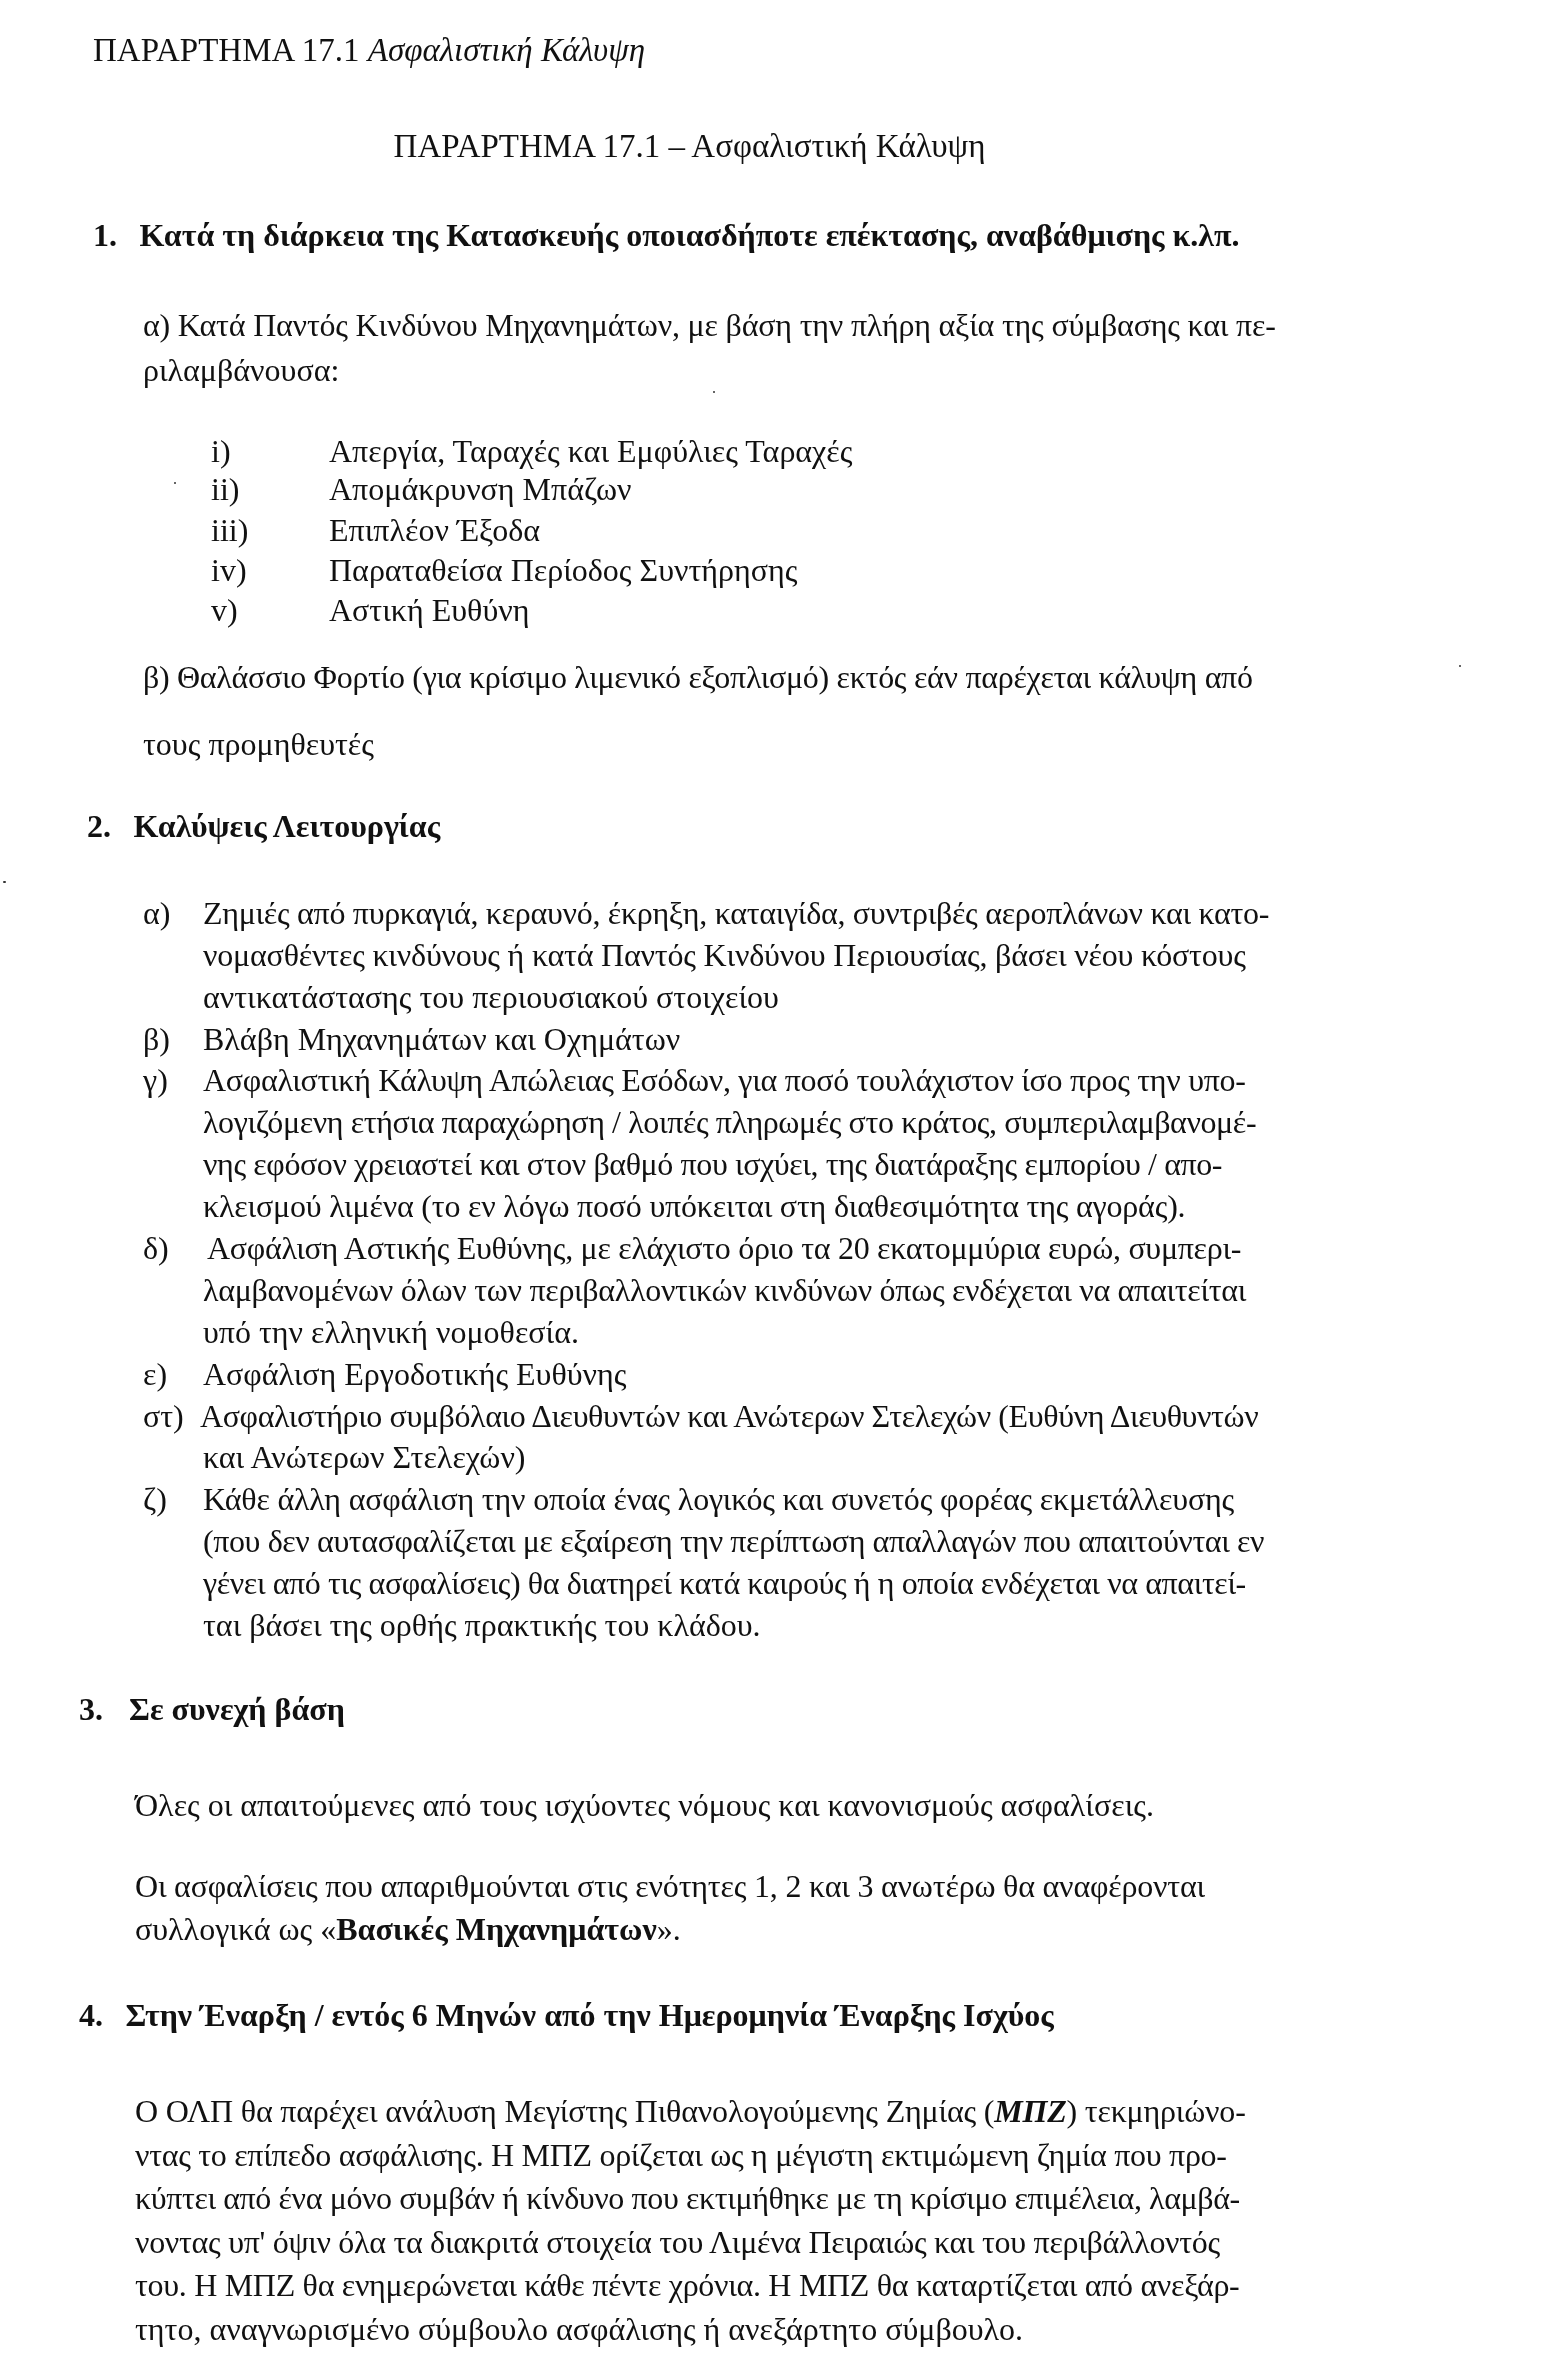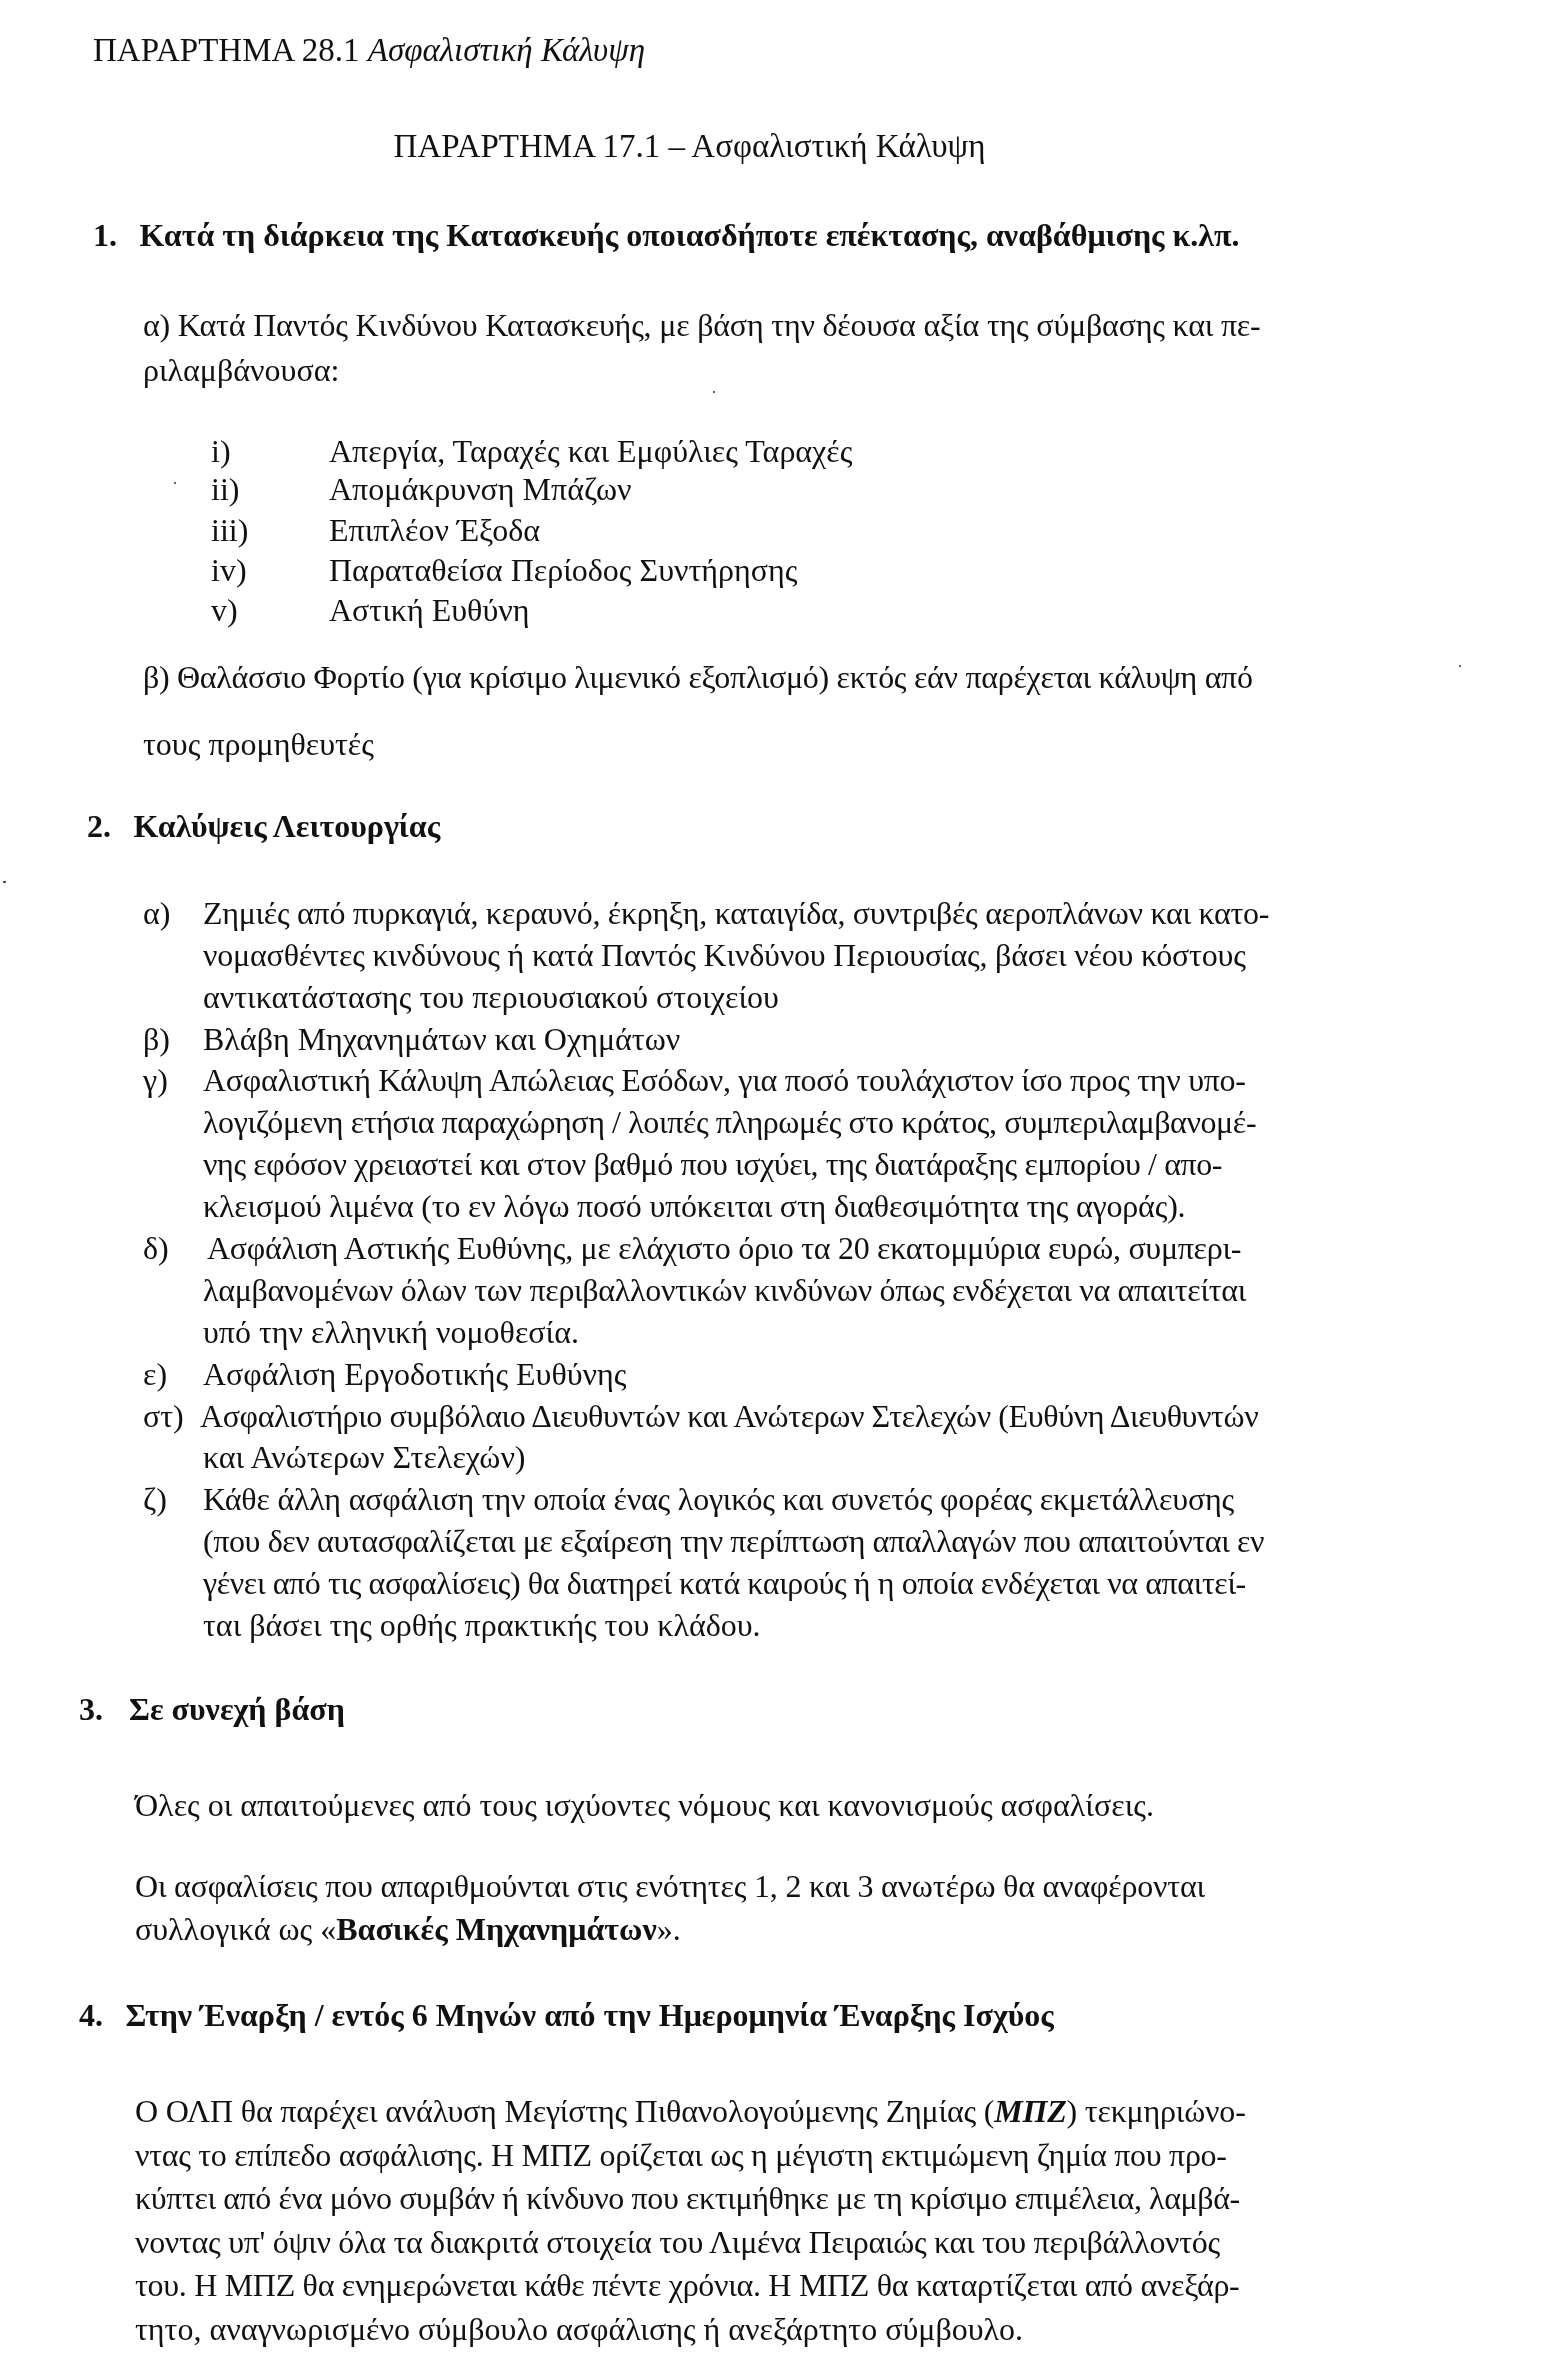--- a/index.html
+++ b/index.html
@@ -19,31 +19,31 @@
   .row .lbl { position: absolute; left: 0; }
   .row .txt { position: absolute; }
   .bold { font-weight: bold; }
   .it { font-style: italic; }
   .speck { position: absolute; width: 2.4px; height: 2.4px; background: #333; border-radius: 50%; }
 </style>
 </head>
 <body>
 
 <div class="abs running-header">
-  <span>ΠΑΡΑΡΤΗΜΑ 28.1 </span><span class="it">Ασφαλιστική Κάλυψη</span>
+  <span>ΠΑΡΑΡΤΗΜΑ 17.1 </span><span class="it">Ασφαλιστική Κάλυψη</span>
 </div>
 
 <div class="abs title">ΠΑΡΑΡΤΗΜΑ 17.1 – Ασφαλιστική Κάλυψη</div>
 
 <div class="abs sec-head" style="left:93px; top:216px;">
   <span>1.</span>
   <span style="margin-left:14.5px">Κατά τη διάρκεια της Κατασκευής οποιασδήποτε επέκτασης, αναβάθμισης κ.λπ.</span>
 </div>
 
-<div class="abs para" style="left:143px; top:306px; letter-spacing:-0.2px;">α) Κατά Παντός Κινδύνου Κατασκευής, με βάση την  δέουσα αξία της σύμβασης και πε-</div>
+<div class="abs para" style="left:143px; top:306px; letter-spacing:-0.2px;">α) Κατά Παντός Κινδύνου Μηχανημάτων, με βάση την  πλήρη αξία της σύμβασης και πε-</div>
 <div class="abs para" style="left:143px; top:351px;">ριλαμβάνουσα:</div>
 
 <div>
   <div class="row" style="left:211px; top:432px;">
     <span class="lbl">i)</span>
     <span class="txt" style="left:118px">Απεργία, Ταραχές και Εμφύλιες Ταραχές</span>
   </div>
   <div class="row" style="left:211px; top:470px;">
     <span class="lbl">ii)</span>
     <span class="txt" style="left:118px">Απομάκρυνση Μπάζων</span>

